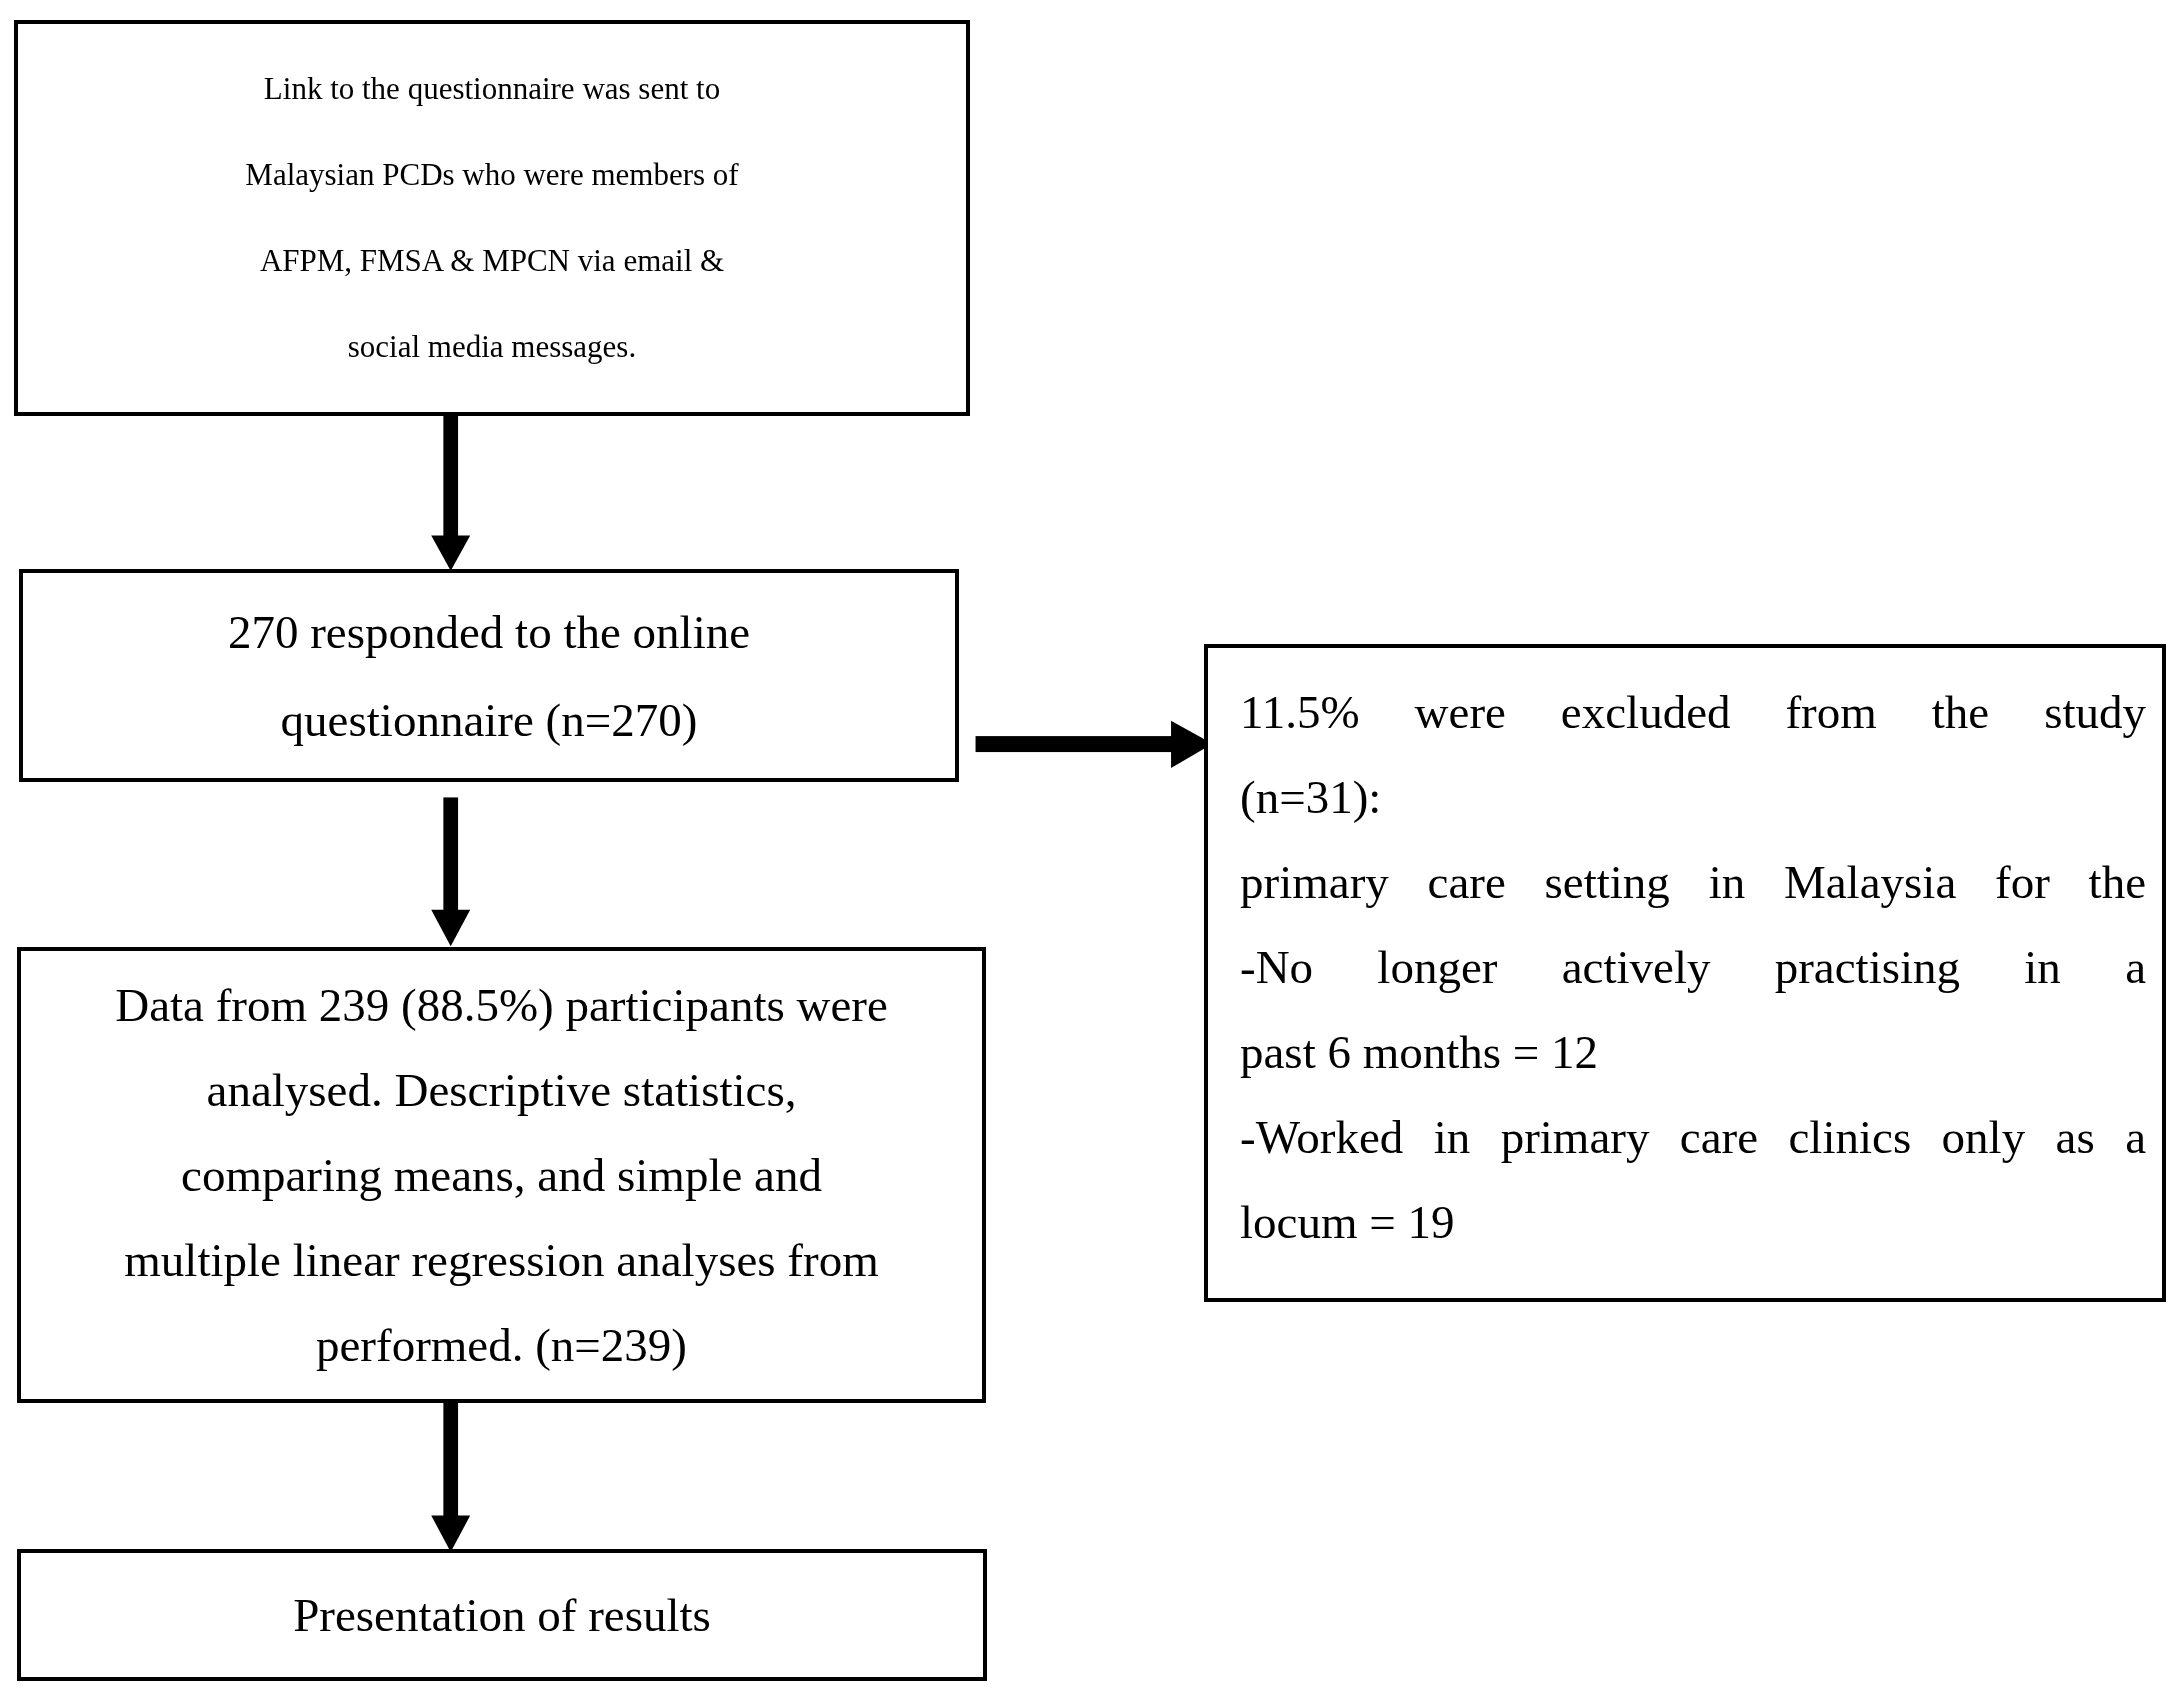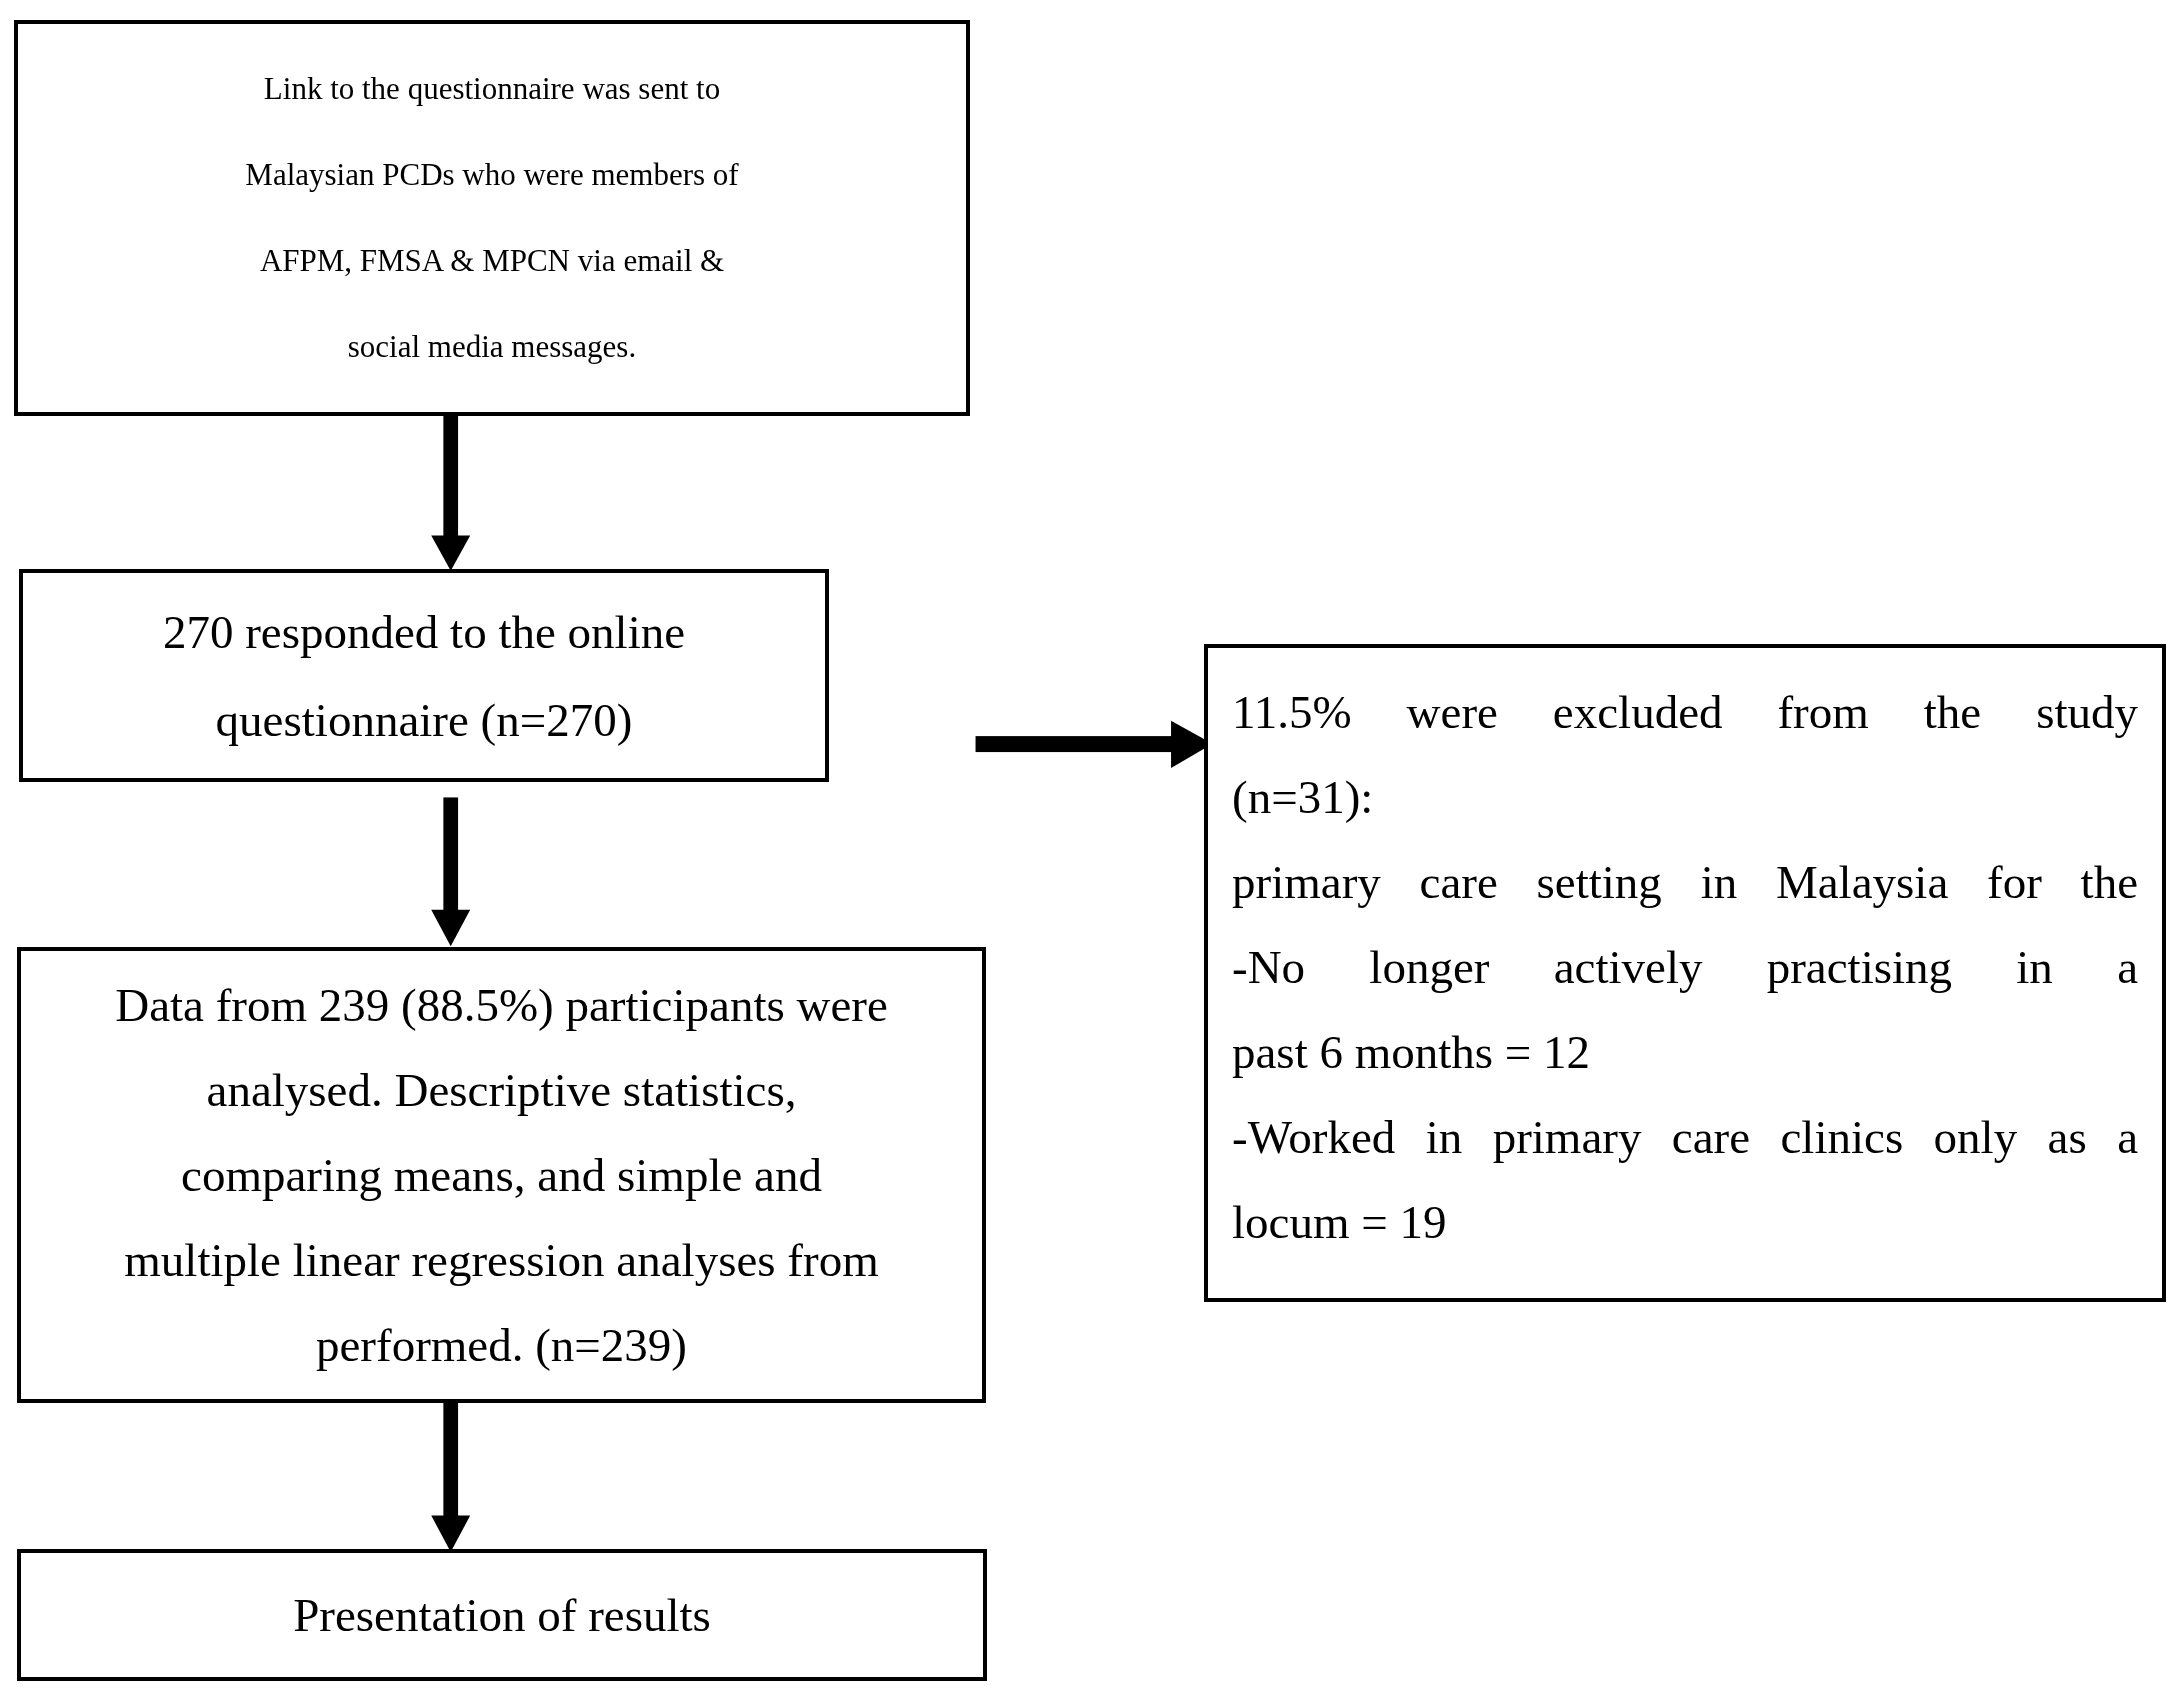--- a/index.html
+++ b/index.html
@@ -39,41 +39,42 @@
     text-align: center;
   }
 
   
   .box-justified {
     justify-content: flex-start;
   }
   .box-justified .line {
     text-align: justify;
     text-align-last: justify;
+    margin-left: 8px;
   }
   .box-justified .line.last-line,
   .box-justified .line.ragged {
     text-align: left;
     text-align-last: left;
   }
 
   
   #box-recruitment {
     left: 14px;  top: 20.4px;
     width: 956px; height: 396px;
     padding: 16.6px 37px;
   }
   #box-recruitment .line {
     font-size: 31px;
     line-height: 86px;
   }
 
   #box-responded {
     left: 19px; top: 569px;
-    width: 810px; height: 213px;
+    width: 940px; height: 213px;
     padding: 23px 37px;
   }
   #box-responded .line {
     font-size: 47px;
     line-height: 88px;
   }
 
   #box-analysed {
     left: 17px; top: 947px;
     width: 969px; height: 456px;

